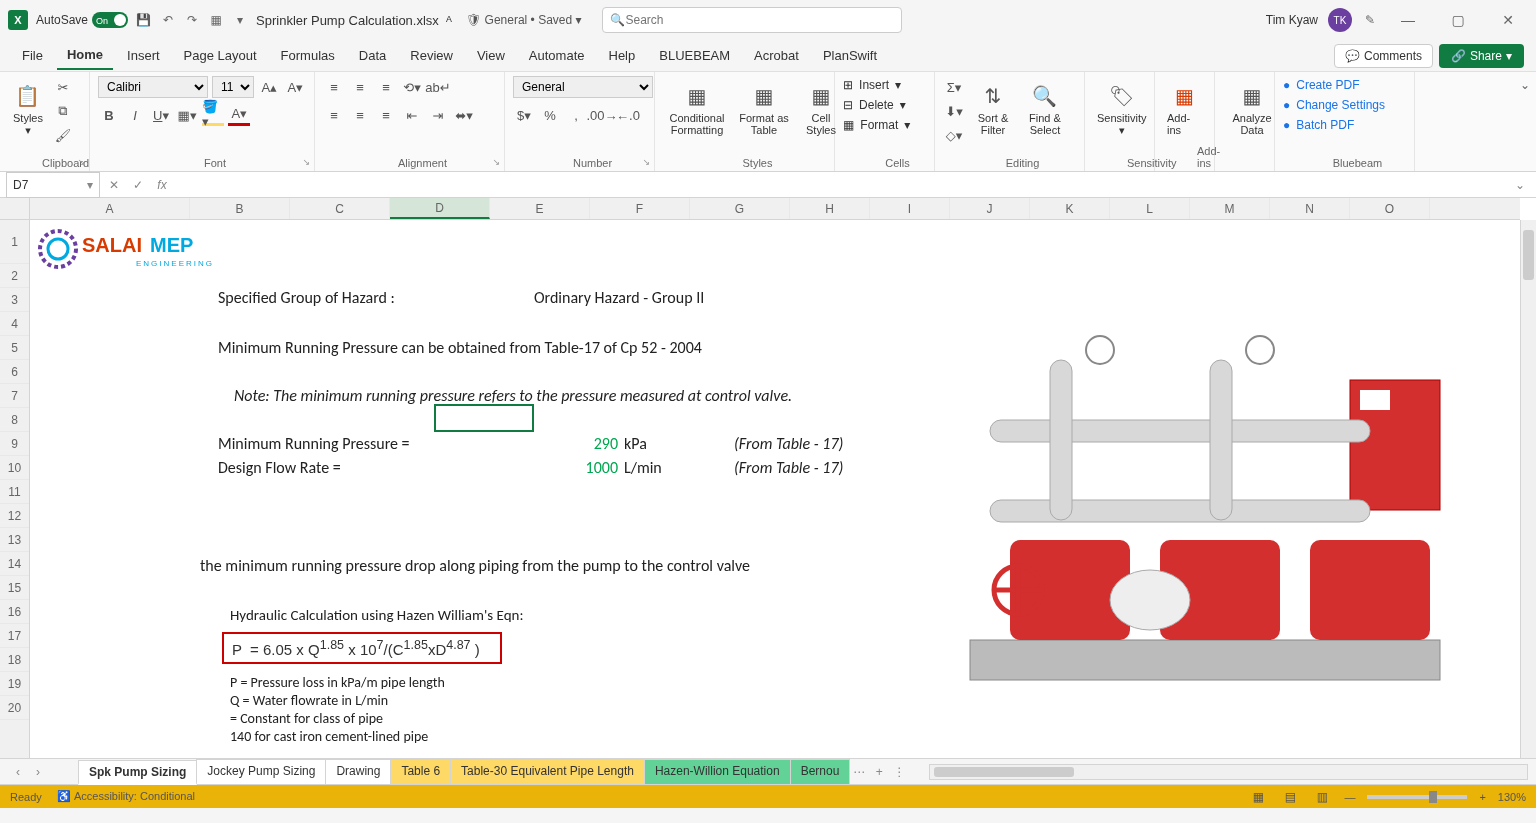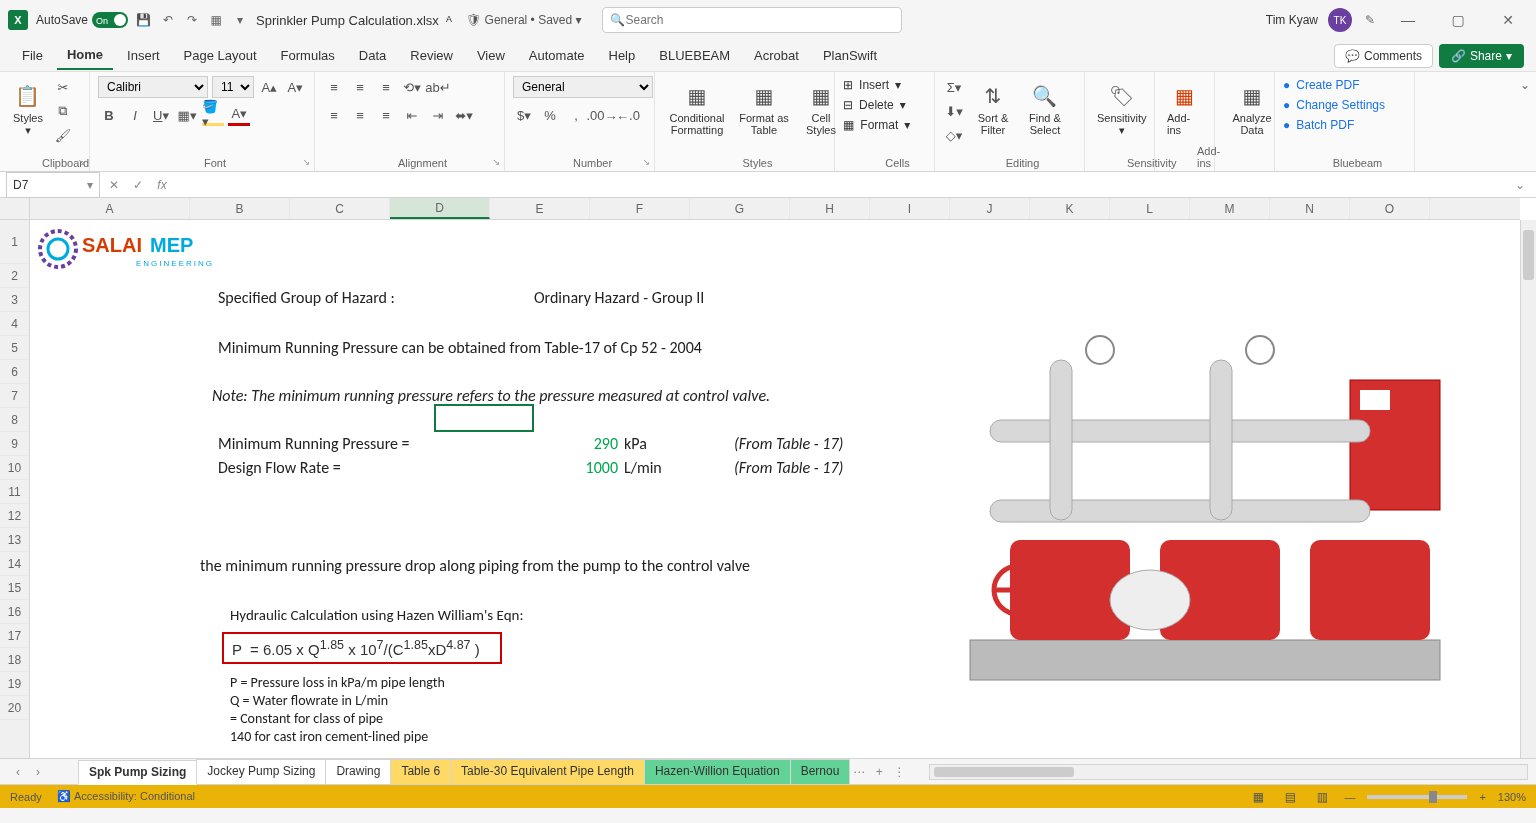--- a/index.html
+++ b/index.html
@@ -375,21 +375,21 @@
         <text x="114" y="28" font-family="Arial" font-size="20" font-weight="bold" fill="#00a9e0">MEP</text>
         <text x="100" y="42" font-family="Arial" font-size="8" fill="#00a9e0" letter-spacing="2">ENGINEERING</text>
       </svg>
     </div>
 
     <div class="sel-cell" style="left:404px;top:184px;width:100px;height:28px"></div>
 
     <div class="cell-text" style="left:188px;top:68px">Specified Group of Hazard :</div>
     <div class="cell-text" style="left:504px;top:68px">Ordinary Hazard - Group II</div>
     <div class="cell-text" style="left:188px;top:118px">Minimum Running Pressure can be obtained from Table-17 of Cp 52 - 2004</div>
-    <div class="cell-text italic" style="left:182px;top:166px">Note: The minimum running pressure refers to the pressure measured at control valve.</div>
+    <div class="cell-text italic" style="left:204px;top:166px">Note: The minimum running pressure refers to the pressure measured at control valve.</div>
     <div class="cell-text" style="left:188px;top:214px">Minimum Running Pressure =</div>
     <div class="cell-text green-val" style="left:552px;top:214px;width:36px">290</div>
     <div class="cell-text" style="left:594px;top:214px">kPa</div>
     <div class="cell-text italic" style="left:704px;top:214px">(From Table - 17)</div>
     <div class="cell-text" style="left:188px;top:238px">Design Flow Rate   =</div>
     <div class="cell-text green-val" style="left:546px;top:238px;width:42px">1000</div>
     <div class="cell-text" style="left:594px;top:238px">L/min</div>
     <div class="cell-text italic" style="left:704px;top:238px">(From Table - 17)</div>
     <div class="cell-text" style="left:170px;top:336px">the minimum running pressure drop along piping from the pump to the control valve</div>
     <div class="cell-text" style="left:200px;top:386px;font-size:15px">Hydraulic Calculation using Hazen William's Eqn:</div>

